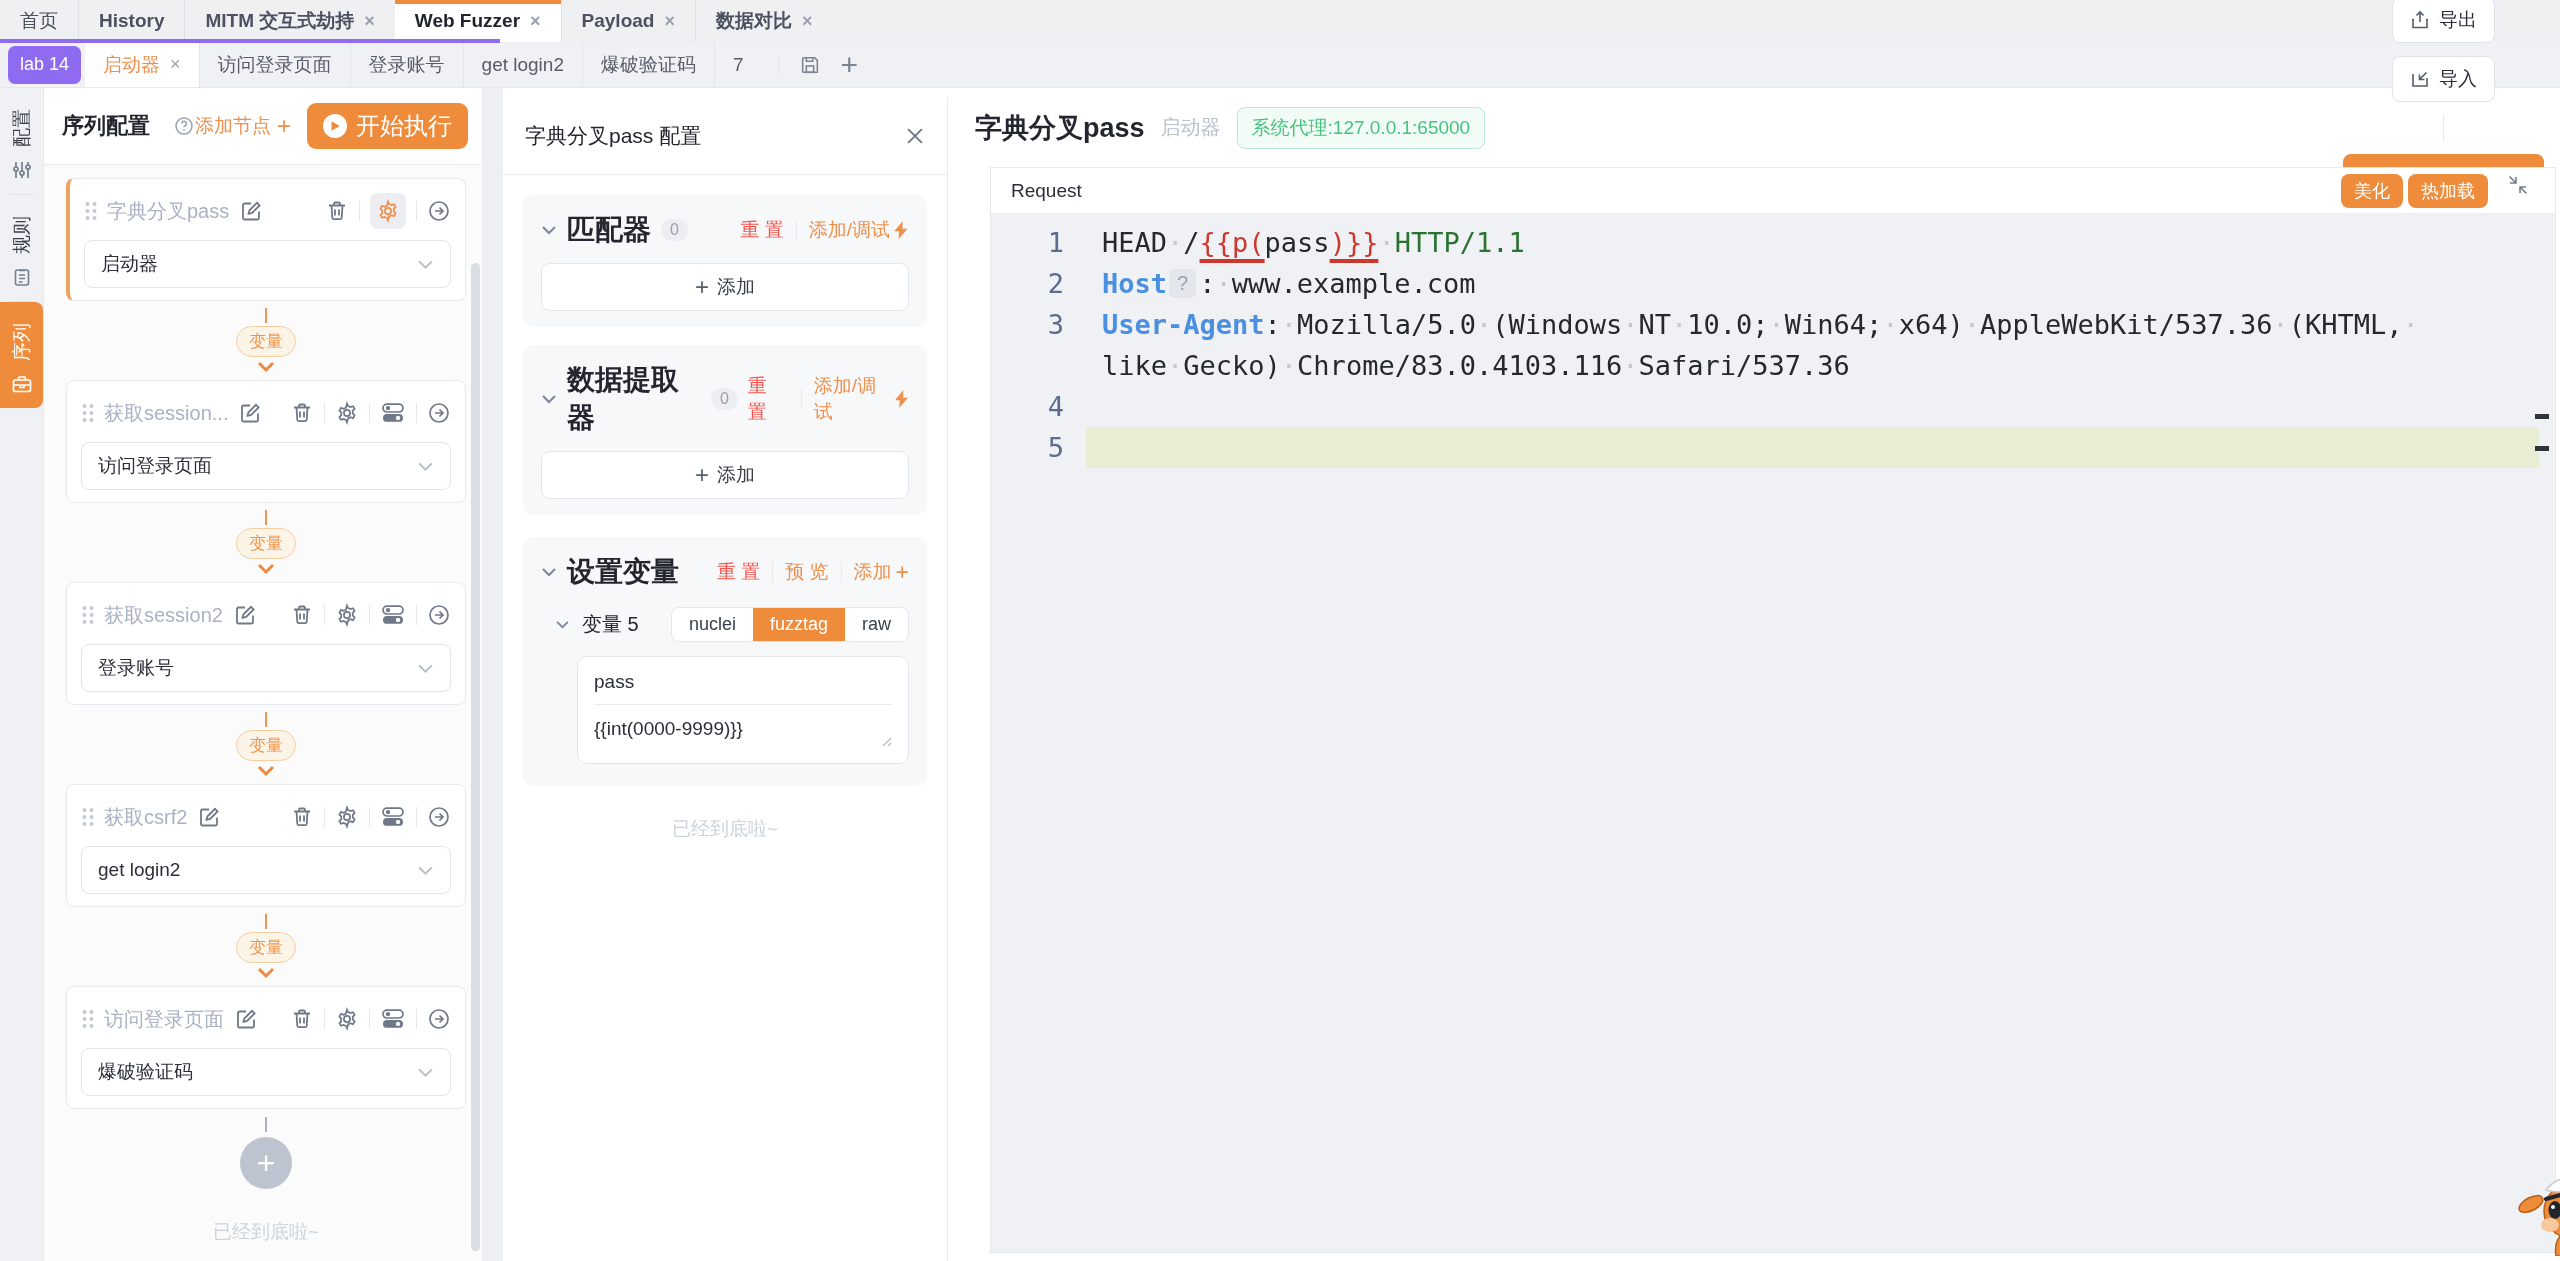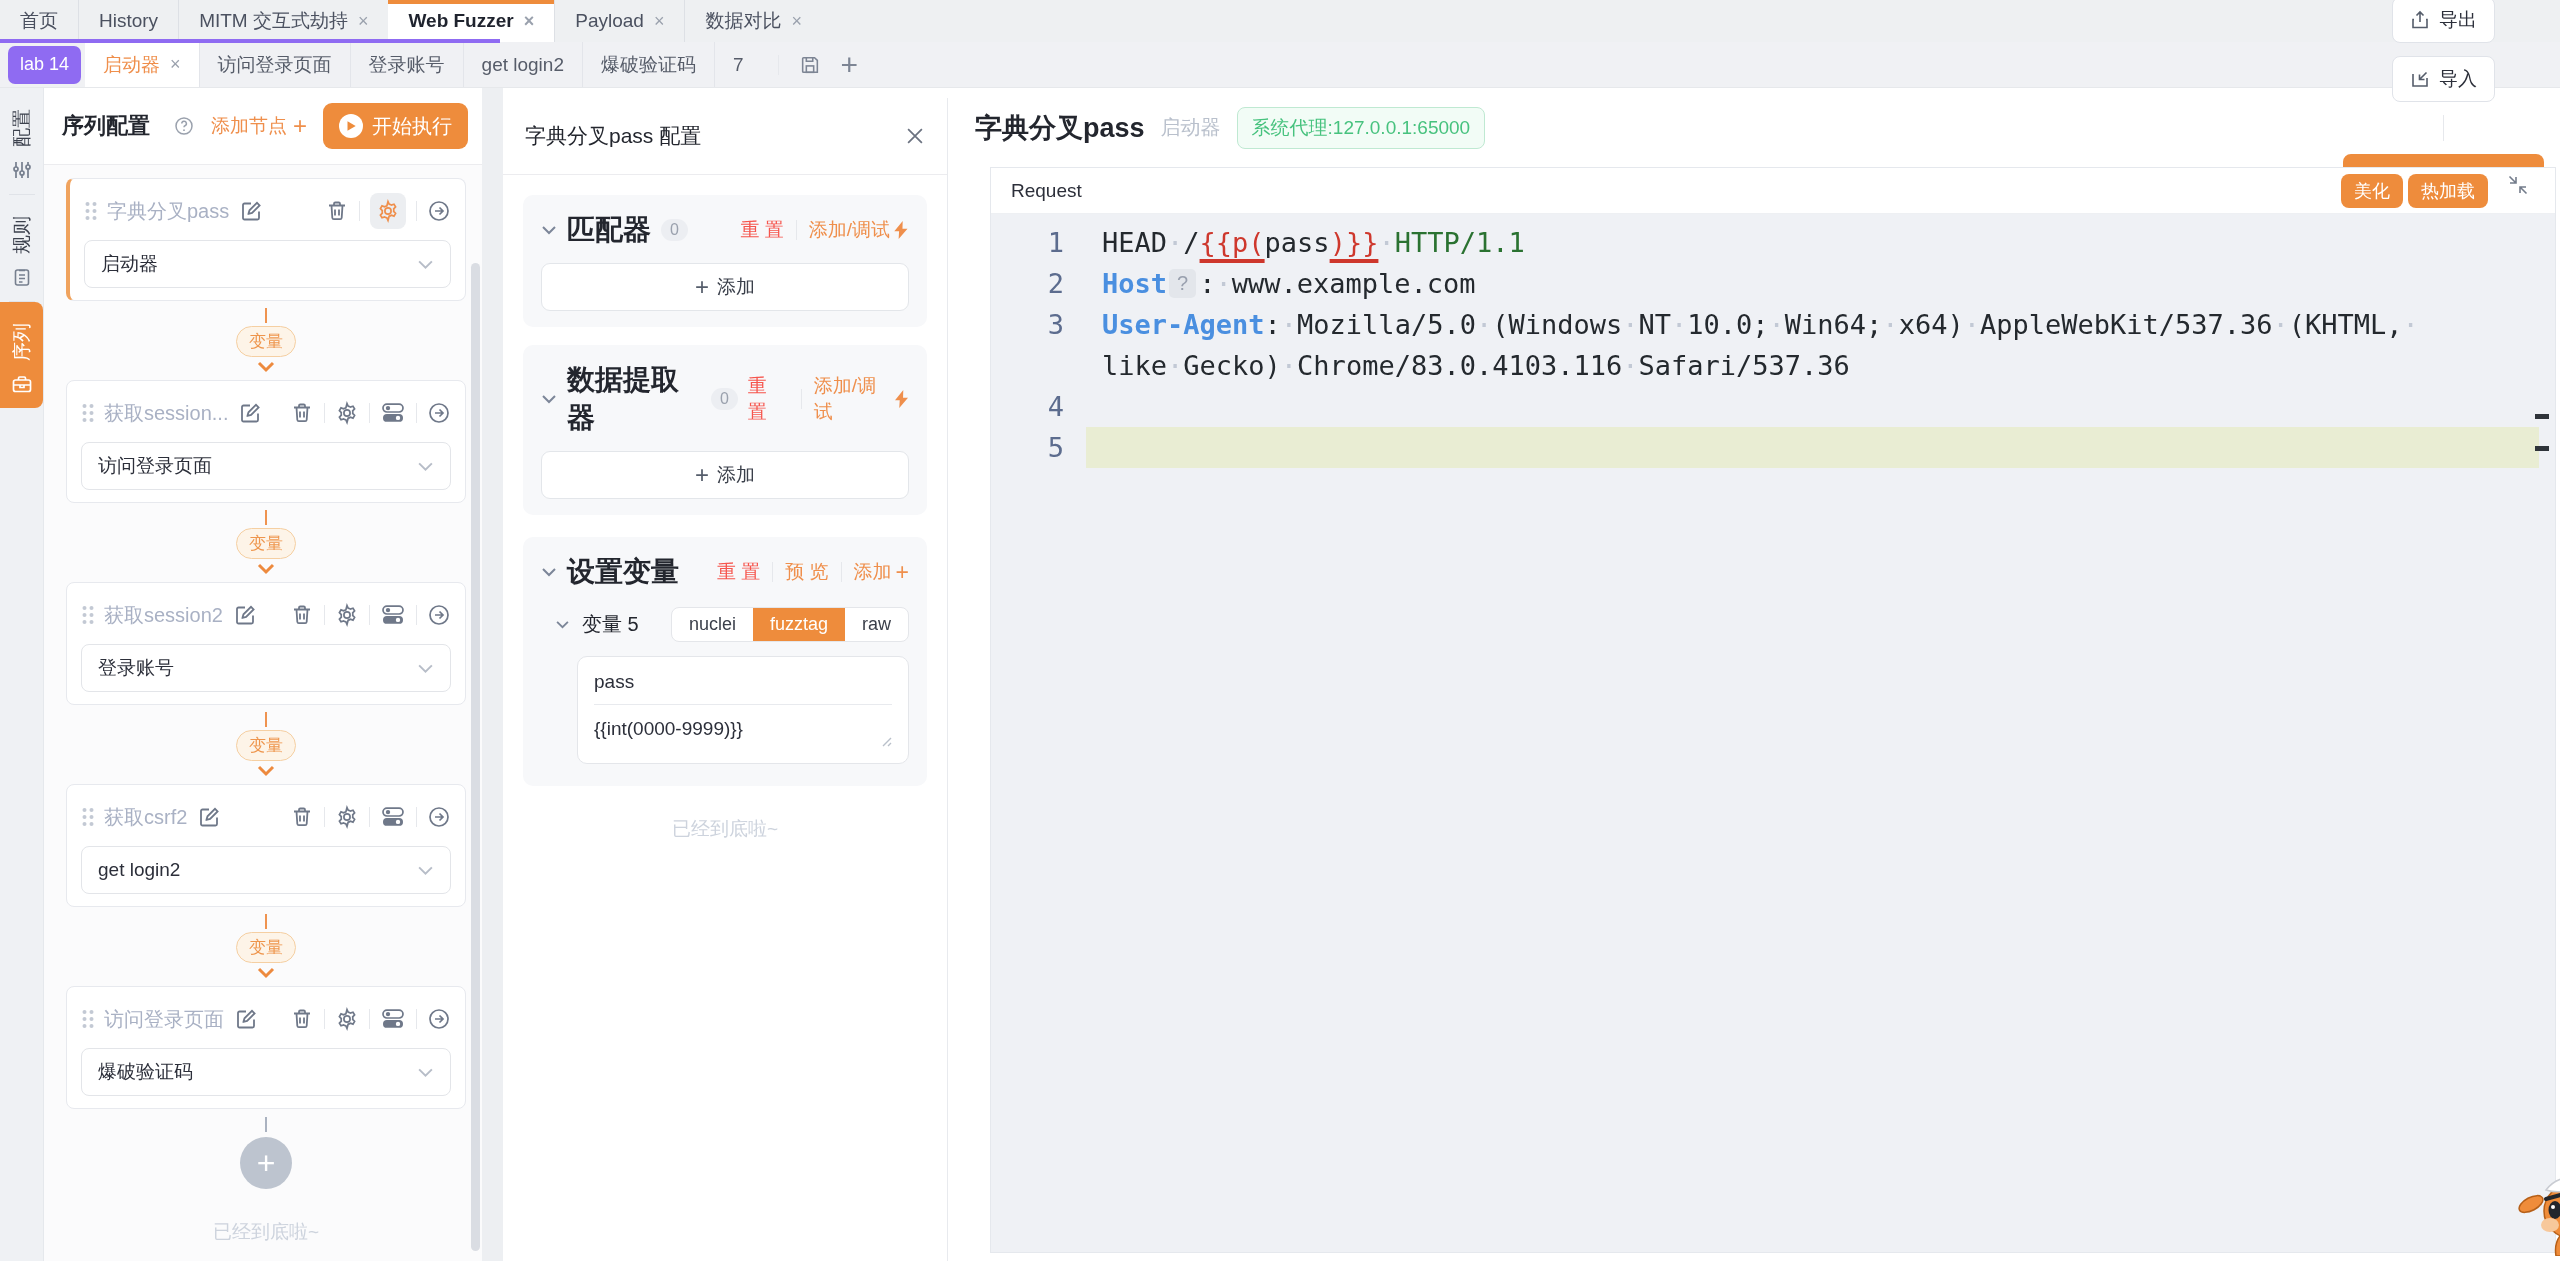--- a/index.html
+++ b/index.html
@@ -10,21 +10,21 @@
   *{margin:0;padding:0;box-sizing:border-box;}
   html,body{width:2560px;height:1261px;}
   body{position:relative;overflow:hidden;background:#fff;
        font-family:"Liberation Sans","DejaVu Sans",sans-serif;color:var(--ink);}
   svg{display:block;}
   .vdiv{width:1px;height:20px;background:#e6e8ec;flex:none;}
 
   
   .row1{position:absolute;top:0;left:0;right:0;height:42px;background:#eef0f2;display:flex;align-items:stretch;}
   .m-tab{display:flex;align-items:center;gap:10px;padding:0 20px;font-size:19px;color:#4b5160;cursor:pointer;position:relative;}
-  .m-tab + .m-tab{border-left:1px solid #dde0e5;}
+  .m-tab + .m-tab{border-left:1px solid #dde0e5;font-weight:bold;}
   .m-tab .x{color:#9aa1ad;font-size:18px;}
   .m-tab.active{background:#fff;color:#1f232e;font-weight:bold;box-shadow:inset 0 4px 0 var(--accent);border-left:none;}
   .group-strip{position:absolute;top:39px;left:0;width:500px;height:4px;background:var(--purple);z-index:3;}
 
   
   .row2{position:absolute;top:42px;left:0;right:0;height:46px;background:#f0f1f4;display:flex;align-items:stretch;border-bottom:1px solid #e6e8eb;}
   .grp-badge{align-self:center;margin:0 4px 0 8px;height:38px;display:flex;align-items:center;padding:0 12px;background:var(--purple);color:#fff;border-radius:7px;font-size:18px;}
   .f-tab{display:flex;align-items:center;gap:10px;padding:0 18px;font-size:19px;color:#565c69;cursor:pointer;}
   .f-tab + .f-tab{border-left:1px solid #e3e5ea;}
   .f-tab.active{background:#fff;color:var(--accent-text);}
@@ -42,21 +42,21 @@
   .vlabel{height:46px;width:26px;position:relative;}
   .vlabel>span{position:absolute;left:50%;top:50%;white-space:nowrap;transform:translate(-50%,-50%) rotate(-90deg);font-size:19px;}
 
   
   .seq{position:absolute;top:88px;left:44px;width:438px;bottom:0;background:#fbfbfc;}
   .seq-head{height:77px;display:flex;align-items:center;padding:0 14px 0 18px;background:#fff;border-bottom:1px solid #ececef;}
   .seq-title{font-size:22px;font-weight:bold;color:var(--ink);display:flex;align-items:center;gap:24px;}
   .seq-title .icn{color:#9aa1ad;}
   .addnode{margin-left:auto;color:var(--accent-text);font-size:19px;display:flex;align-items:center;gap:6px;cursor:pointer;}
   .addnode .p{font-size:24px;line-height:1;}
-  .runbtn{margin-left:16px;height:46px;background:var(--accent);color:#fff;border:none;border-radius:9px;font-size:20px;display:flex;align-items:center;gap:9px;padding:0 16px;cursor:pointer;font-family:inherit;}
+  .runbtn{margin-left:16px;height:46px;background:var(--accent);color:#fff;border:none;border-radius:9px;font-size:24px;display:flex;align-items:center;gap:9px;padding:0 16px;cursor:pointer;font-family:inherit;}
   .play-c{width:24px;height:24px;border-radius:50%;background:#fff;display:flex;align-items:center;justify-content:center;}
   .seq-body{position:absolute;top:77px;left:0;right:0;bottom:0;overflow:hidden;padding:13px 16px 0 22px;}
   .node-card{background:#fff;border:1px solid #e7e9ee;border-radius:8px;padding:12px 14px;position:relative;}
   .node-card.selected{border-left:4px solid #f0a35e;}
   .node-head{display:flex;align-items:center;gap:10px;height:40px;color:#6f7889;}
   .drag{color:#c3c9d4;cursor:grab;}
   .node-title{font-size:20px;color:var(--node-title);white-space:nowrap;}
   .nicon{cursor:pointer;color:#6f7889;display:flex;align-items:center;}
   .nicon.gear-hl{background:#eceef1;border-radius:8px;padding:6px;color:var(--accent-text);}
   .node-head .sp{flex:1;}

